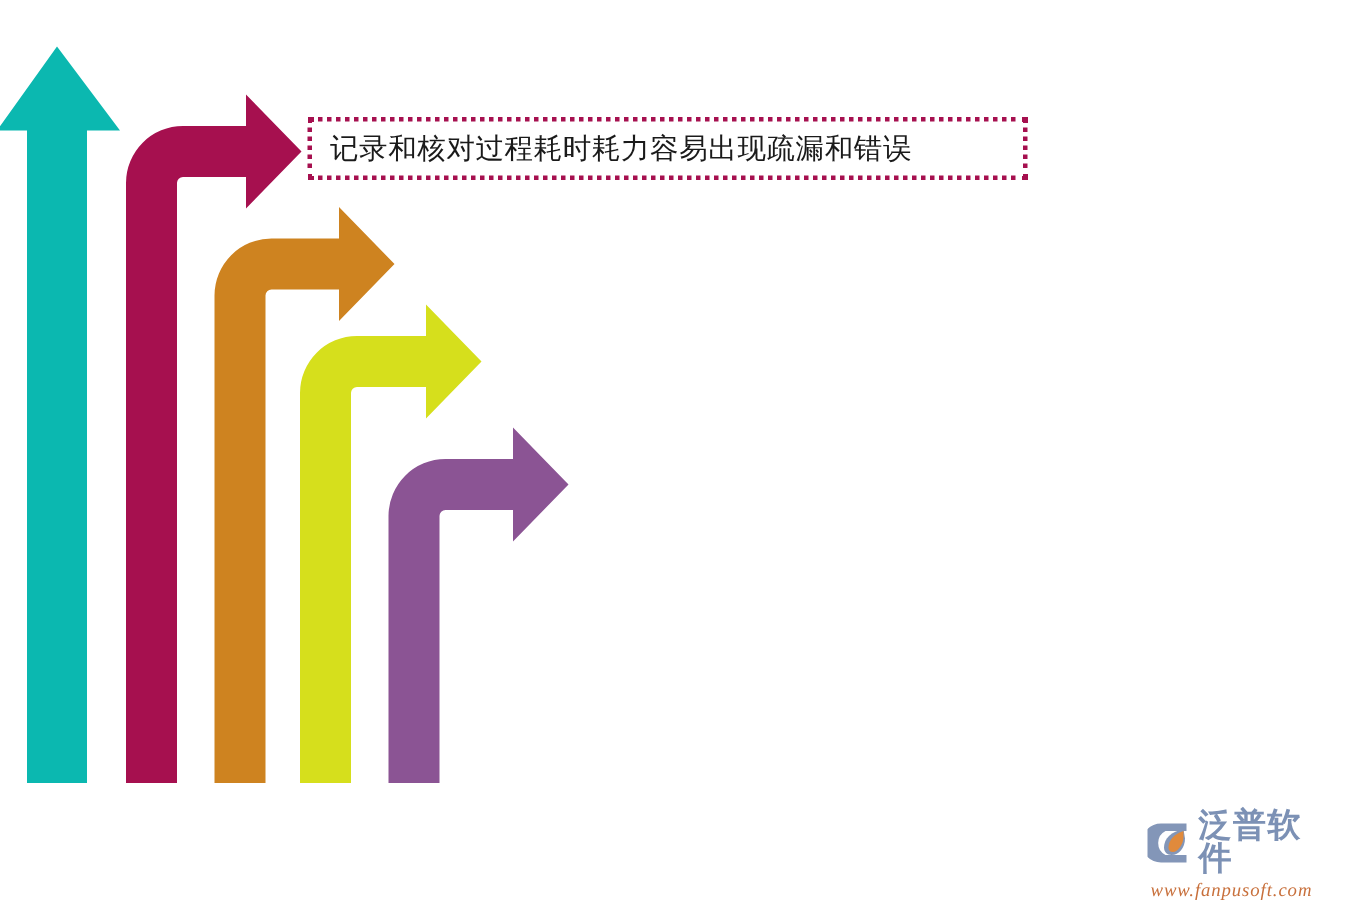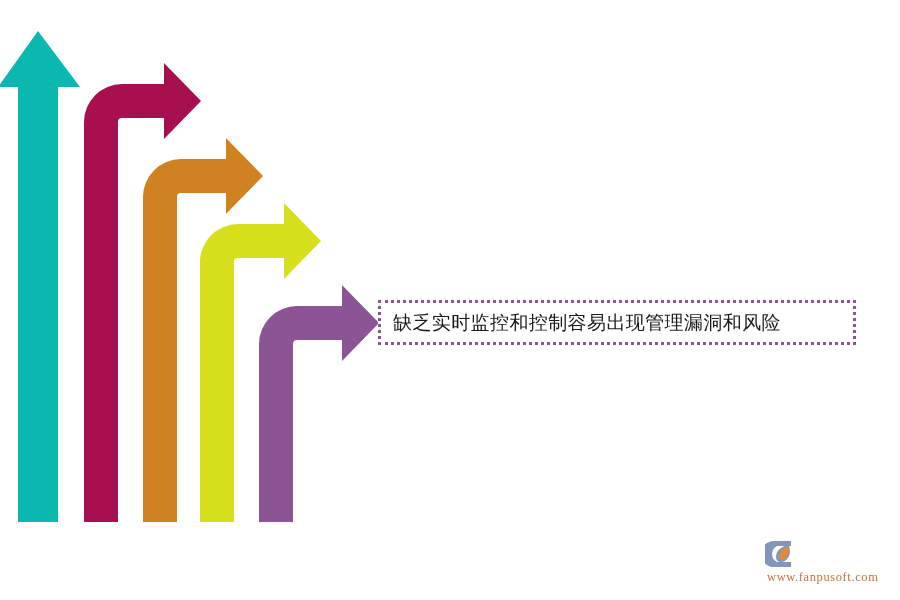--- a/index.html
+++ b/index.html
@@ -81,20 +81,21 @@
     font-family: "DejaVu Sans", "Liberation Sans", sans-serif;
   }
   #logo-url {
     margin-top: 3px;
     margin-left: 2px;
     font-size: 12.5px;
     color: #C8703C;
     font-family: "Liberation Serif", "DejaVu Serif", serif;
     letter-spacing: 0.6px;
     line-height: 1;
+    font-style: italic;
   }
 </style>
 </head>
 <body>
 
 <div id="stage" style="background: rgb(255, 255, 255);">
 
   <svg id="arrow-layer" viewBox="0 0 900 600" xmlns="http://www.w3.org/2000/svg">
 
     <path d="M 38 31 L 80 87 L 58 87 L 58 522 L 18 522 L 18 87 L -2 87 Z" fill="#0BB8B0"></path>
@@ -145,31 +146,32 @@
              L 342 285
              L 379 323
              L 342 361
              L 342 340
              L 297 340
              A 4 4 0 0 0 293 344
              L 293 522
              Z" fill="#8B5494"></path>
   </svg>
 
+  <div class="callout" id="callout-1" style="border-color: rgb(166, 16, 79); background: rgb(255, 255, 255);">
+    <span class="callout-text">记录和核对过程耗时耗力容易出现疏漏和错误</span>
+  </div>
 
 
 
-  <div class="callout" id="callout-4" style="border-color: rgb(139, 84, 148); background: rgb(255, 255, 255);">
-    <span class="callout-text">缺乏实时监控和控制容易出现管理漏洞和风险</span>
-  </div>
 
   <div id="logo">
     <div id="logo-row">
       <svg id="logo-mark" viewBox="0 0 30 28" xmlns="http://www.w3.org/2000/svg">
         <path d="M9 1 L26 1 L26 6 L12 6 A9 9 0 0 0 12 22 L26 22 L26 27 L9 27 A13 13 0 0 1 9 1 Z" fill="#8396B8"></path>
         <path d="M24 5 C16 6 11 11 11 17 C11 20 13 22 16 22 C21 22 25 17 25 11 Z" fill="#8396B8"></path>
         <path d="M24 6 C18 8 14 12 14 17 C14 19 15 20 17 20 C20 20 24 15 24 10 Z" fill="#E08A3C"></path>
       </svg>
+      <span id="logo-name" style="color: rgb(124, 145, 181);">泛普软件</span>
     </div>
     <div id="logo-url" style="color: rgb(200, 112, 60);">www.fanpusoft.com</div>
   </div>
 
 </div>
 
 </body></html>

